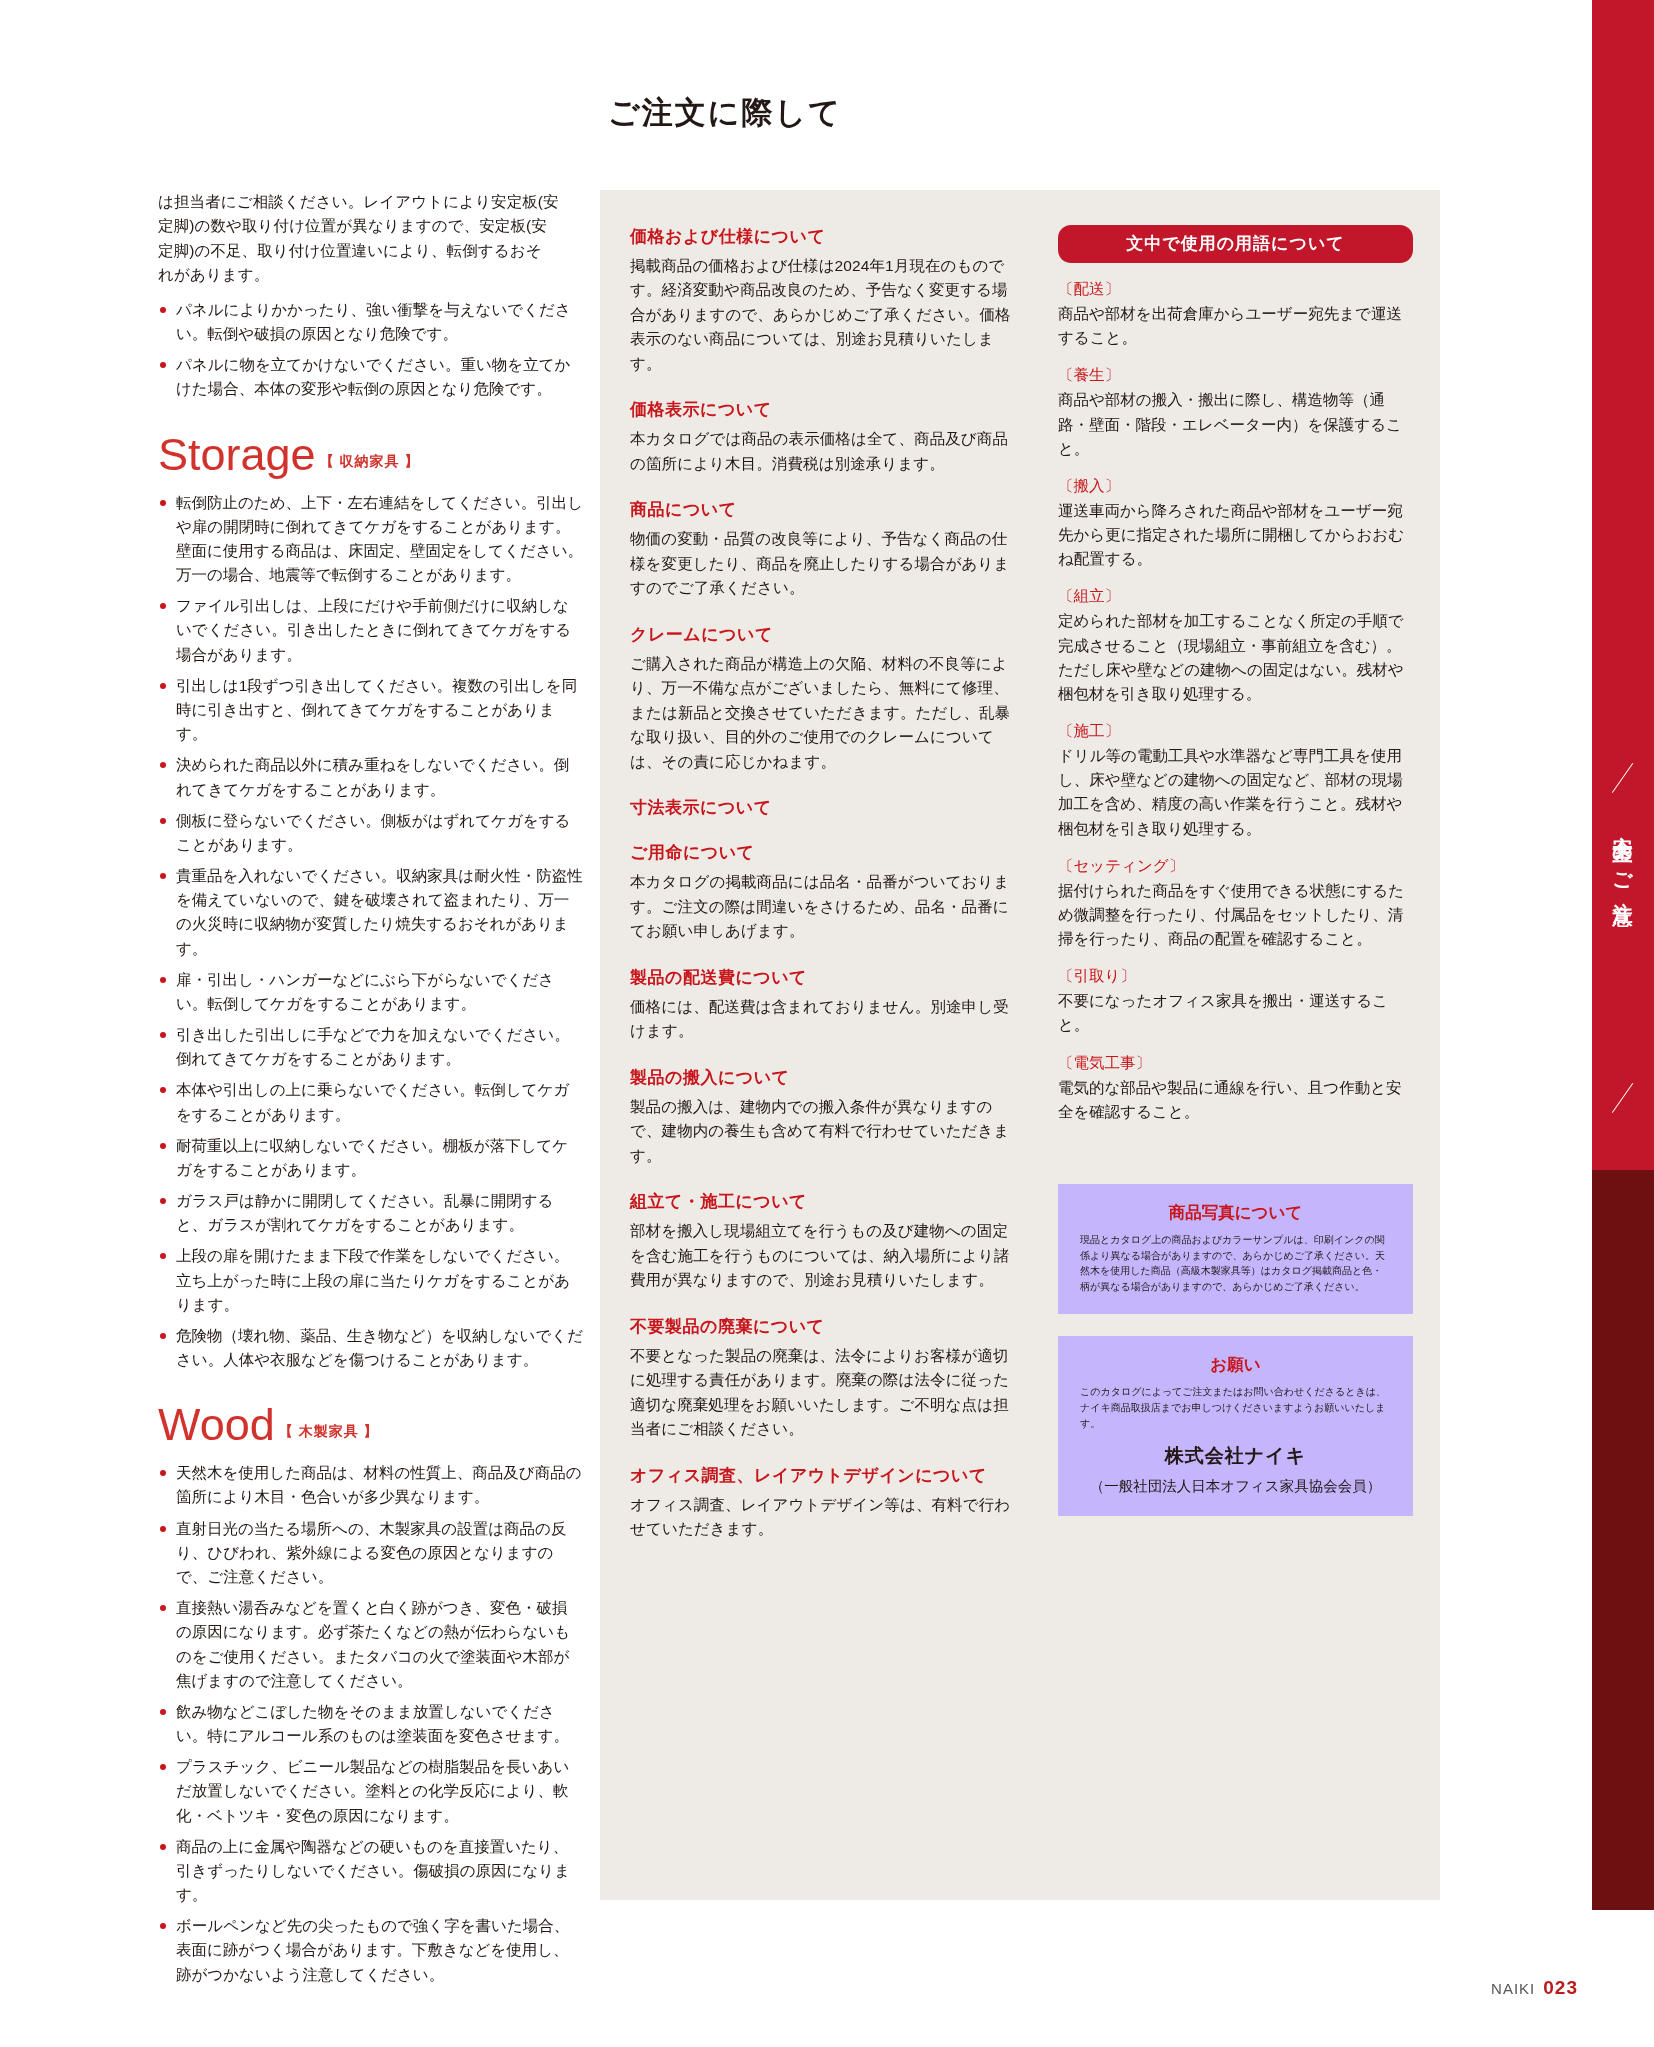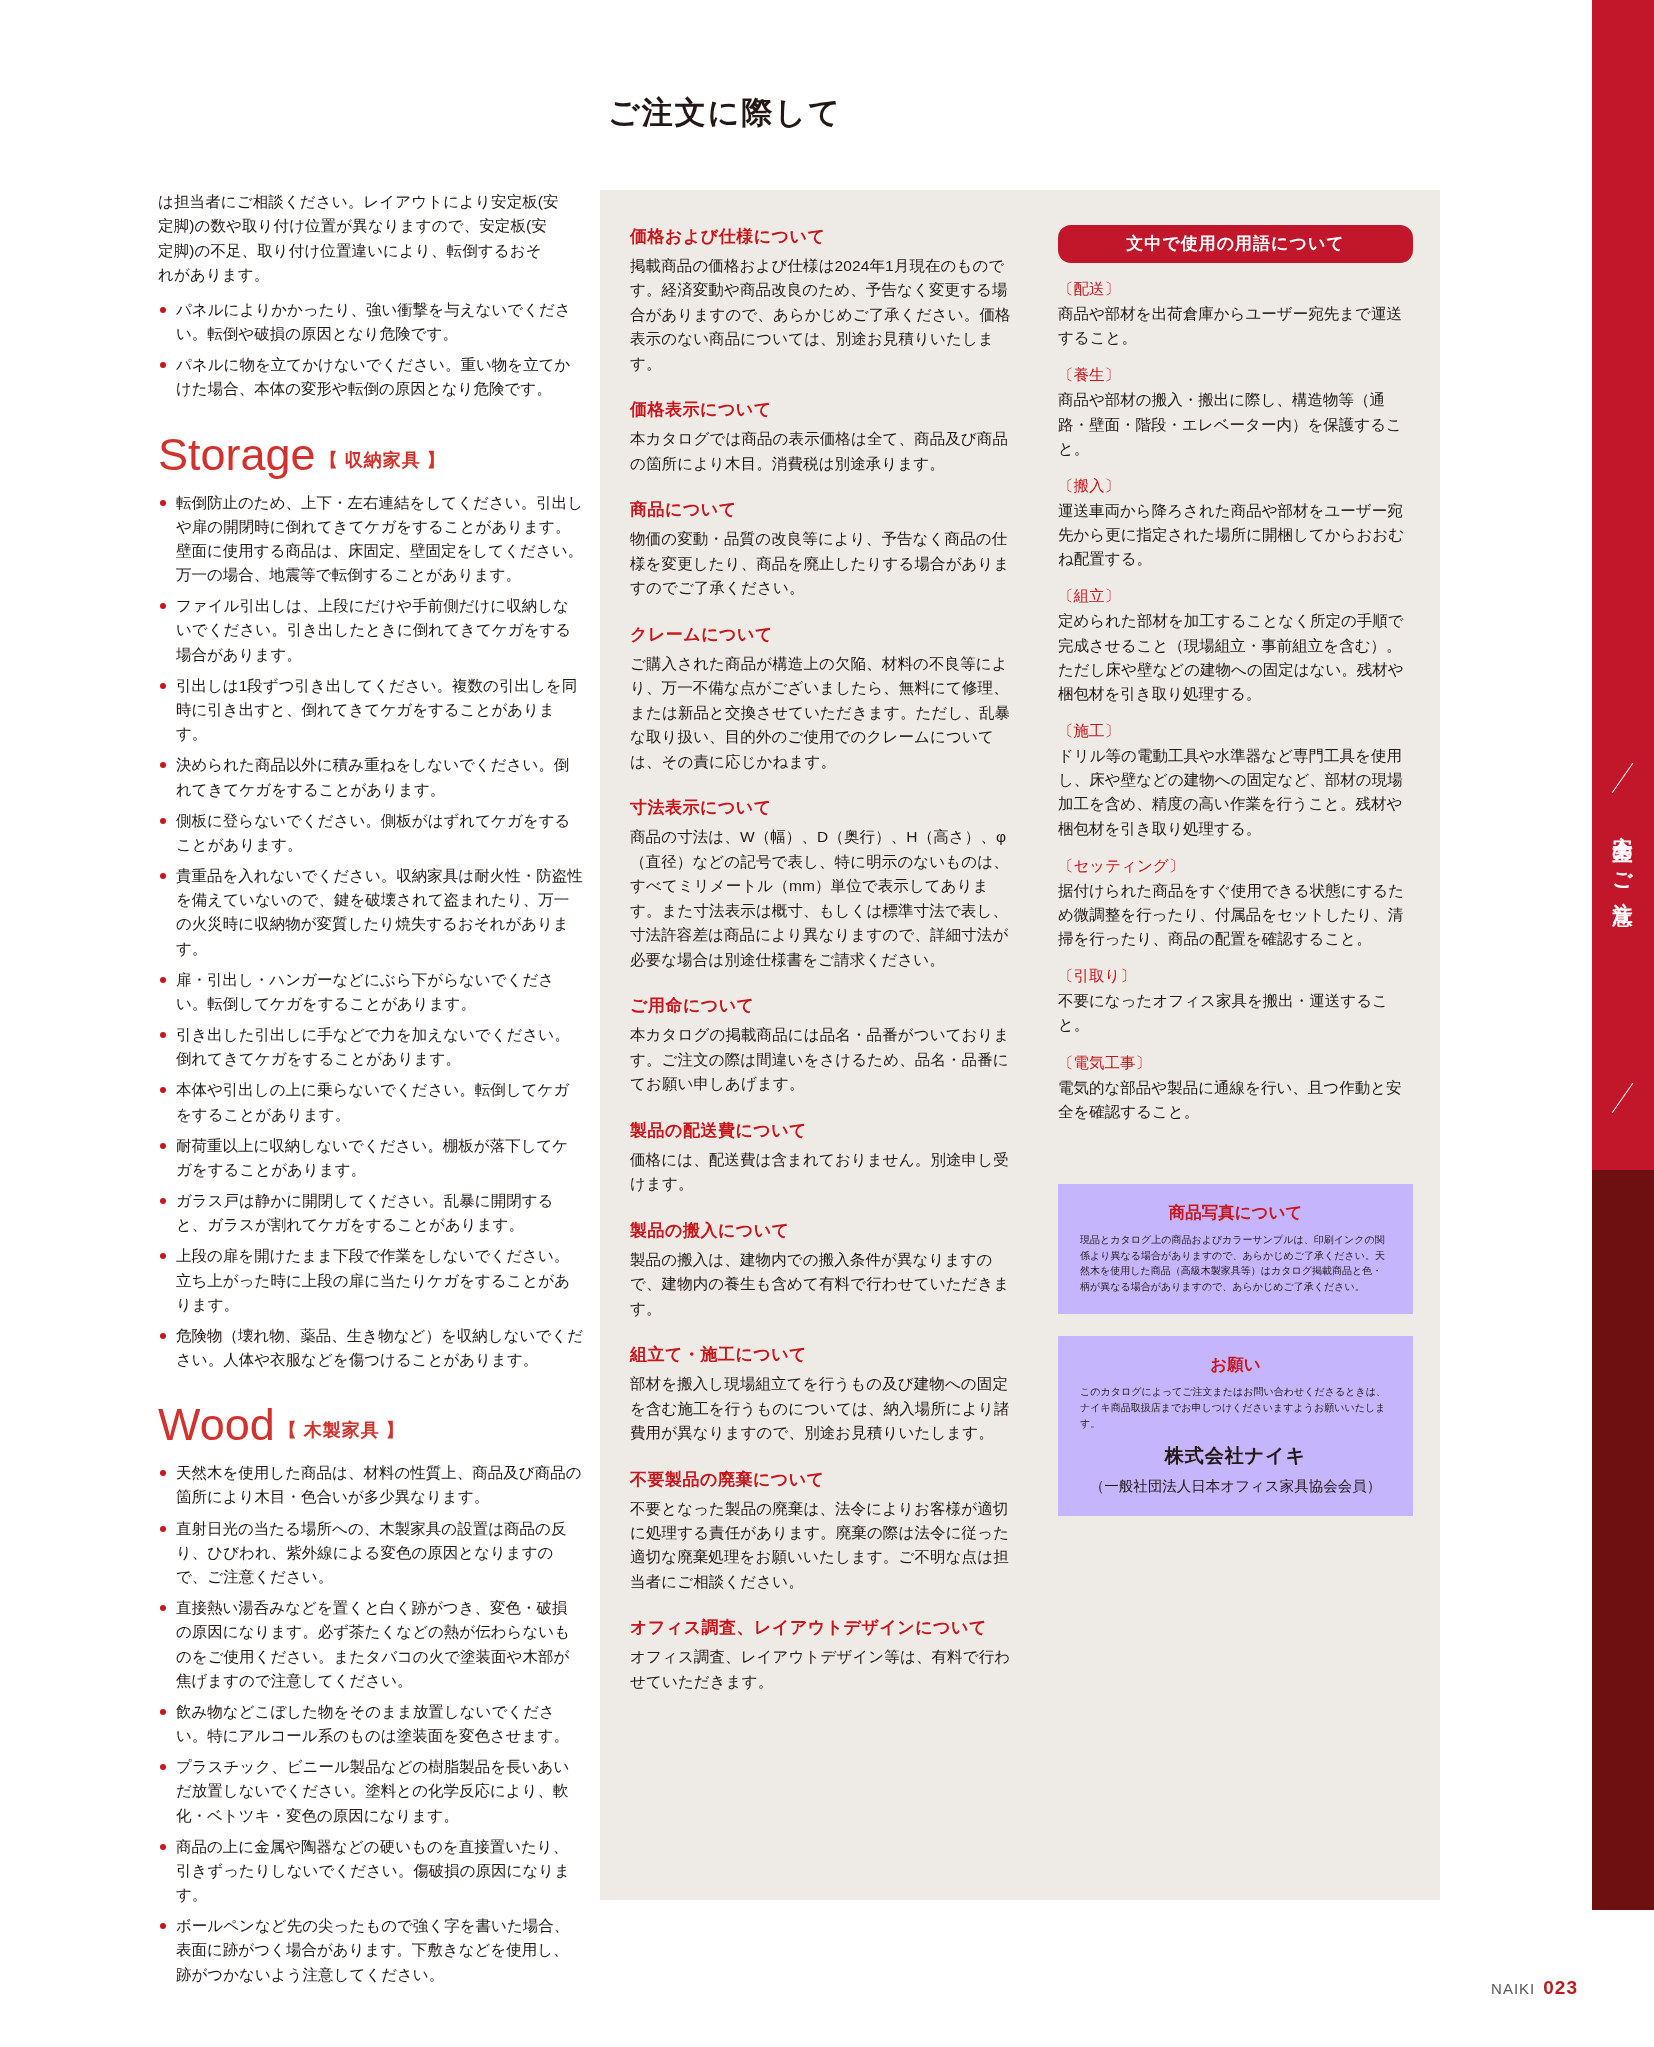--- a/index.html
+++ b/index.html
@@ -146,21 +146,21 @@
     line-height: 1;
     white-space: nowrap;
   }
   .brand-en {
     font-size: 45px;
     font-weight: normal;
     letter-spacing: 0px;
     font-family: "Liberation Sans", sans-serif;
   }
   .brand-jp {
-    font-size: 18px;
+    font-size: 14px;
     font-weight: bold;
     letter-spacing: 1px;
     margin-left: 4px;
     position: relative;
     top: -4px;
   }
 
   
   .term-banner {
     background: #c2162a;
@@ -313,21 +313,20 @@
     <div class="body-text">物価の変動・品質の改良等により、予告なく商品の仕様を変更したり、商品を廃止したりする場合がありますのでご了承ください。</div>
   </div>
 
   <div class="sec">
     <div class="heading-red">クレームについて</div>
     <div class="body-text">ご購入された商品が構造上の欠陥、材料の不良等により、万一不備な点がございましたら、無料にて修理、または新品と交換させていただきます。ただし、乱暴な取り扱い、目的外のご使用でのクレームについては、その責に応じかねます。</div>
   </div>
 
   <div class="sec">
     <div class="heading-red">寸法表示について</div>
-    <div class="body-text">商品の寸法は、W（幅）、D（奥行）、H（高さ）、φ（直径）などの記号で表し、特に明示のないものは、すべてミリメートル（mm）単位で表示してあります。また寸法表示は概寸、もしくは標準寸法で表し、寸法許容差は商品により異なりますので、詳細寸法が必要な場合は別途仕様書をご請求ください。</div>
   </div>
 
   <div class="sec">
     <div class="heading-red">ご用命について</div>
     <div class="body-text">本カタログの掲載商品には品名・品番がついております。ご注文の際は間違いをさけるため、品名・品番にてお願い申しあげます。</div>
   </div>
 
   <div class="sec">
     <div class="heading-red">製品の配送費について</div>
     <div class="body-text">価格には、配送費は含まれておりません。別途申し受けます。</div>

